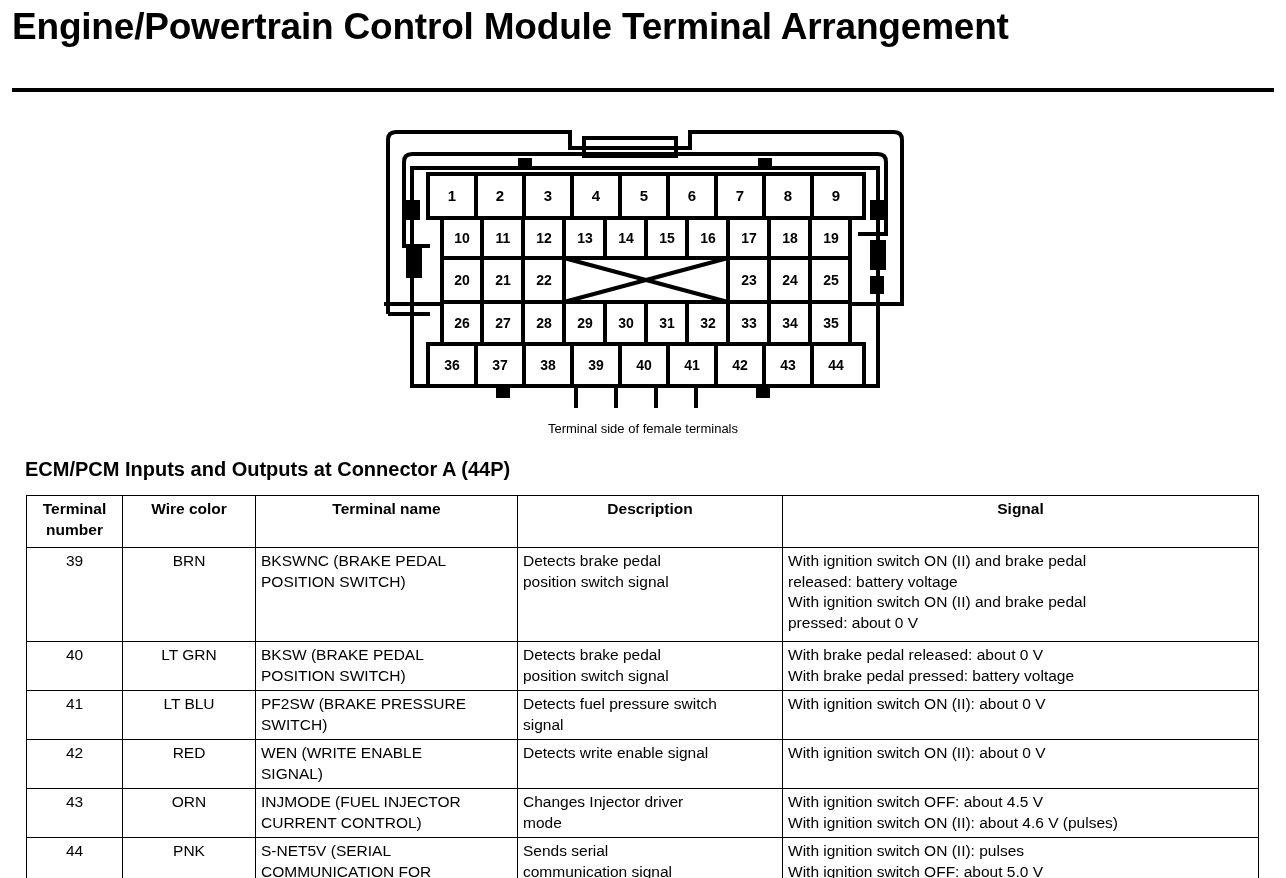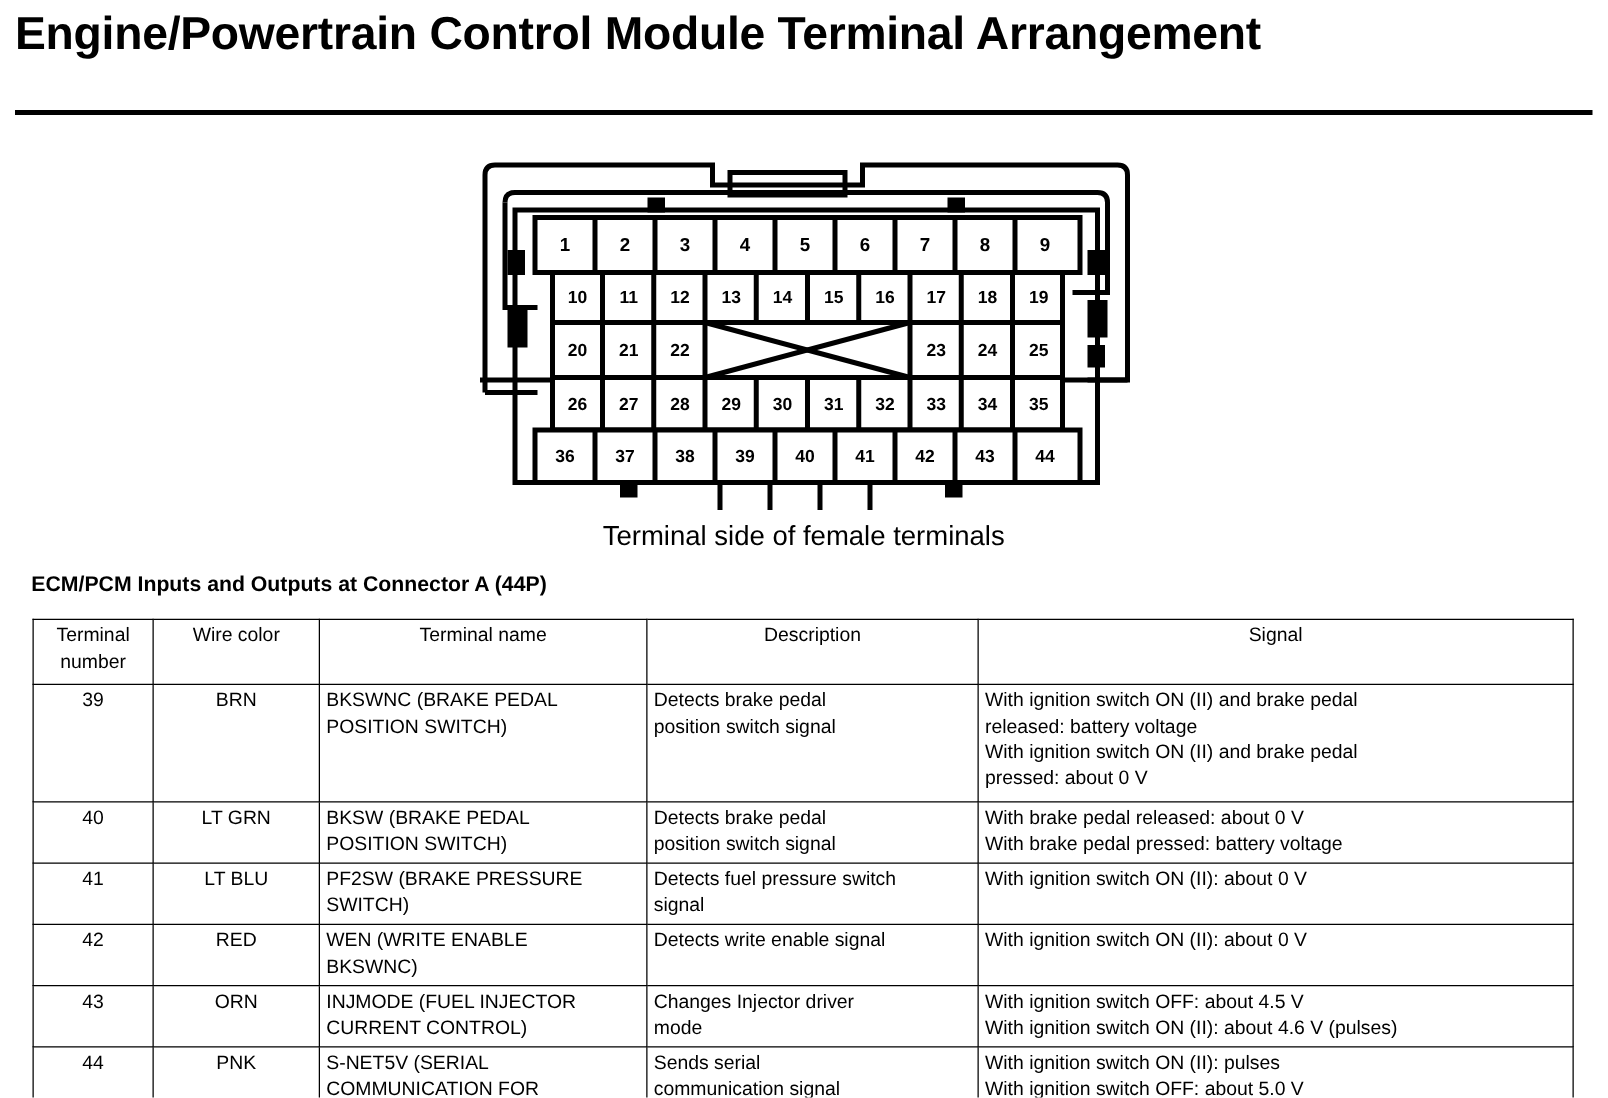--- a/index.html
+++ b/index.html
@@ -56,37 +56,37 @@
   }
   .pinnum-lg { font-size: 15px; }
   .pinnum-sm { font-size: 14px; }
 
   .diagram-caption {
     position: absolute;
     left: 0;
     top: 418px;
     width: 1286px;
     text-align: center;
-    font-size: 22px;
+    font-size: 13px;
     line-height: 22px;
   }
 
   
   .section-head {
     position: absolute;
     left: 25px;
     top: 458px;
     width: 1240px;
     height: 28px;
   }
   .section-title {
     position: absolute;
     left: 0;
     top: 0;
-    font-size: 17px;
+    font-size: 20px;
     font-weight: bold;
     white-space: nowrap;
   }
   .section-note {
     position: absolute;
     right: 0;
     top: 1px;
     font-size: 19px;
     white-space: nowrap;
   }
@@ -102,21 +102,21 @@
     font-size: 15.5px;
   }
   .io-table th,
   .io-table td {
     border: 1px solid #000000;
     vertical-align: top;
     padding: 3px 5px 4px 5px;
     line-height: 20.5px;
   }
   .io-table thead th {
-    font-weight: normal;
+    font-weight: bold;
     vertical-align: top;
     height: 44px;
   }
   .col-term  { width: 96px;  }
   .col-wire  { width: 133px; }
   .col-name  { width: 262px; }
   .col-desc  { width: 265px; }
   .col-sig   { width: 476px; }
 
   td.c-term, td.c-wire { text-align: center; }
@@ -331,21 +331,21 @@
       <td class="c-name" style="white-space: pre-line;">PF2SW (BRAKE PRESSURE
 SWITCH)</td>
       <td class="c-desc" style="white-space: pre-line;">Detects fuel pressure switch
 signal</td>
       <td class="c-sig" style="white-space: pre-line;">With ignition switch ON (II): about 0 V</td>
     </tr>
     <tr class="row-42">
       <td class="c-term" style="white-space: pre-line;">42</td>
       <td class="c-wire" style="white-space: pre-line; text-align: center;">RED</td>
       <td class="c-name" style="white-space: pre-line;">WEN (WRITE ENABLE
-BKSWNC)</td>
+SIGNAL)</td>
       <td class="c-desc" style="white-space: pre-line;">Detects write enable signal</td>
       <td class="c-sig" style="white-space: pre-line;">With ignition switch ON (II): about 0 V</td>
     </tr>
     <tr class="row-43">
       <td class="c-term" style="white-space: pre-line;">43</td>
       <td class="c-wire" style="white-space: pre-line;">ORN</td>
       <td class="c-name" style="white-space: pre-line;">INJMODE (FUEL INJECTOR
 CURRENT CONTROL)</td>
       <td class="c-desc" style="white-space: pre-line;">Changes Injector driver
 mode</td>

